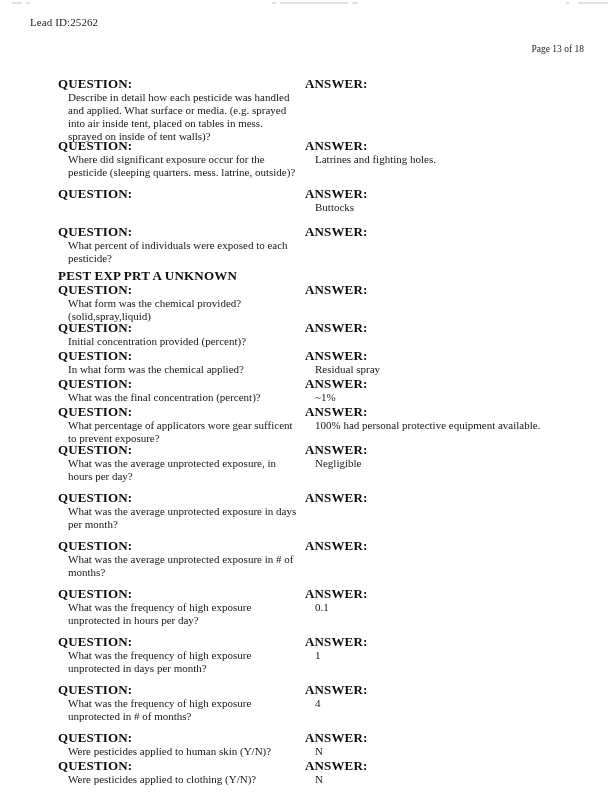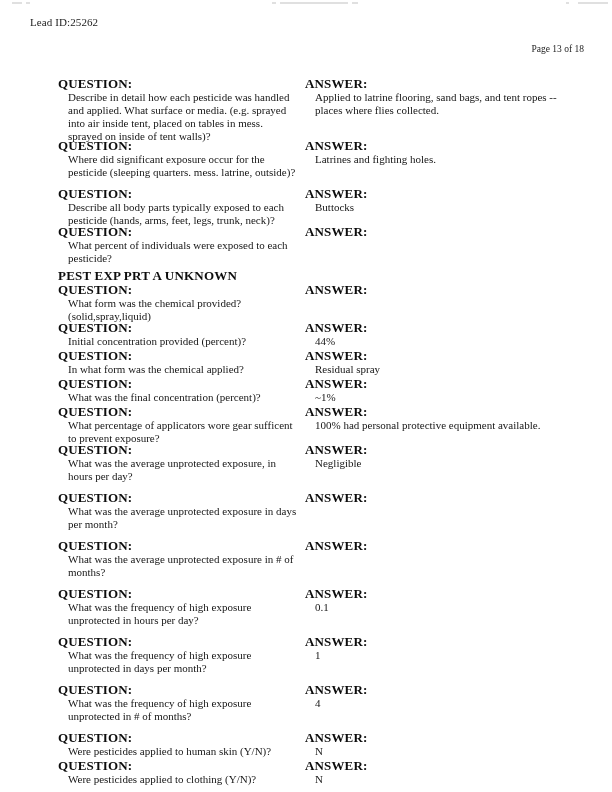--- a/index.html
+++ b/index.html
@@ -158,37 +158,35 @@
   <div class="content">
 
   <div class="section-head" style="top: 190px;">PEST EXP PRT A UNKNOWN</div>
       <div class="row qa-row" style="position: absolute; top: 0px; left: 0px; width: 612px;">
         <div class="col-q">
           <div class="label">QUESTION:</div>
           <div class="text">Describe in detail how each pesticide was handled and applied.  What surface or media. (e.g. sprayed into air inside tent, placed on tables in mess. sprayed on inside of tent walls)?</div>
         </div>
         <div class="col-a">
           <div class="label">ANSWER:</div>
-          <div class="text">Applied to latrine flooring, sand bags, and tent ropes -- places where flies collected.</div>
         </div>
       </div>
       <div class="row qa-row" style="position: absolute; top: 62px; left: 0px; width: 612px;">
         <div class="col-q">
           <div class="label">QUESTION:</div>
           <div class="text">Where did significant exposure occur for the pesticide (sleeping quarters. mess. latrine, outside)?</div>
         </div>
         <div class="col-a">
           <div class="label">ANSWER:</div>
           <div class="text">Latrines and fighting holes.</div>
         </div>
       </div>
       <div class="row qa-row" style="position: absolute; top: 110px; left: 0px; width: 612px;">
         <div class="col-q">
           <div class="label">QUESTION:</div>
-          <div class="text">Describe all body parts typically exposed to each pesticide (hands, arms, feet, legs, trunk, neck)?</div>
         </div>
         <div class="col-a">
           <div class="label">ANSWER:</div>
           <div class="text">Buttocks</div>
         </div>
       </div>
       <div class="row qa-row" style="position: absolute; top: 148px; left: 0px; width: 612px;">
         <div class="col-q">
           <div class="label">QUESTION:</div>
           <div class="text">What percent of individuals were exposed to each pesticide?</div>
@@ -207,21 +205,20 @@
           <div class="label">ANSWER:</div>
         </div>
       </div>
       <div class="row qa-row" style="position: absolute; top: 244px; left: 0px; width: 612px;">
         <div class="col-q">
           <div class="label">QUESTION:</div>
           <div class="text">Initial concentration provided (percent)?</div>
         </div>
         <div class="col-a">
           <div class="label">ANSWER:</div>
-          <div class="text">44%</div>
         </div>
       </div>
       <div class="row qa-row" style="position: absolute; top: 272px; left: 0px; width: 612px;">
         <div class="col-q">
           <div class="label">QUESTION:</div>
           <div class="text">In what form was the chemical applied?</div>
         </div>
         <div class="col-a">
           <div class="label">ANSWER:</div>
           <div class="text">Residual spray</div>

